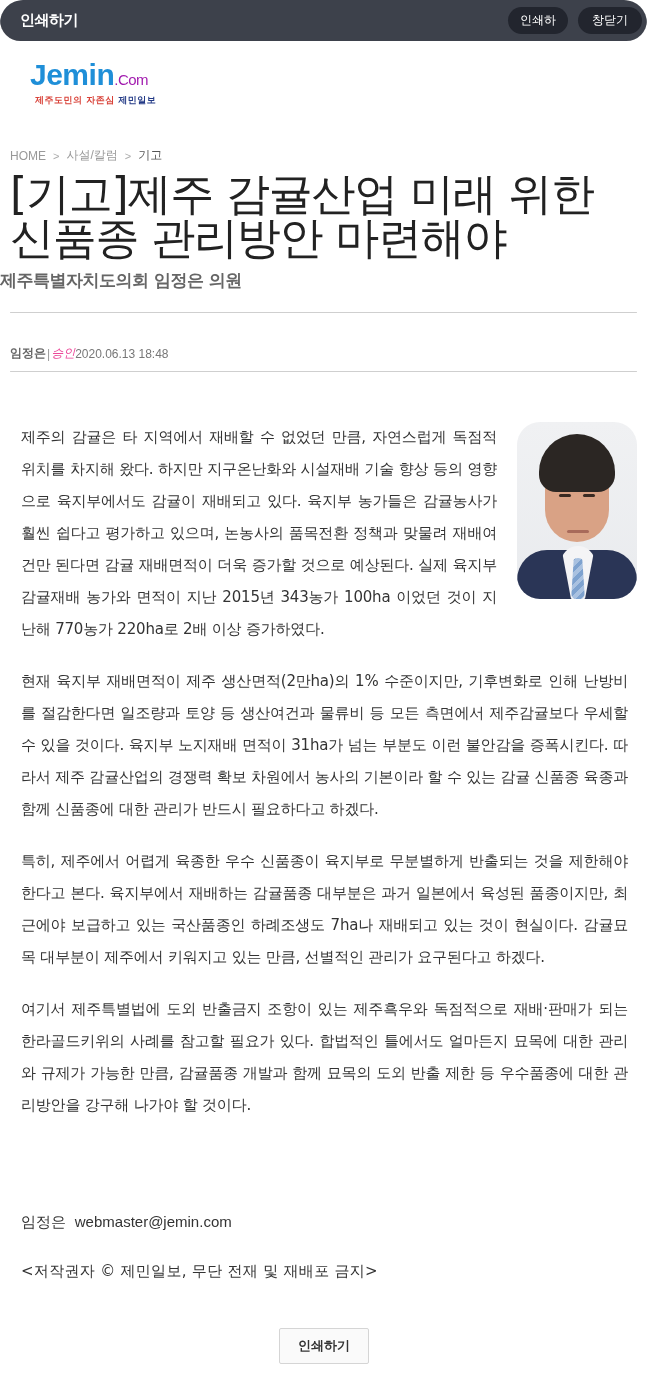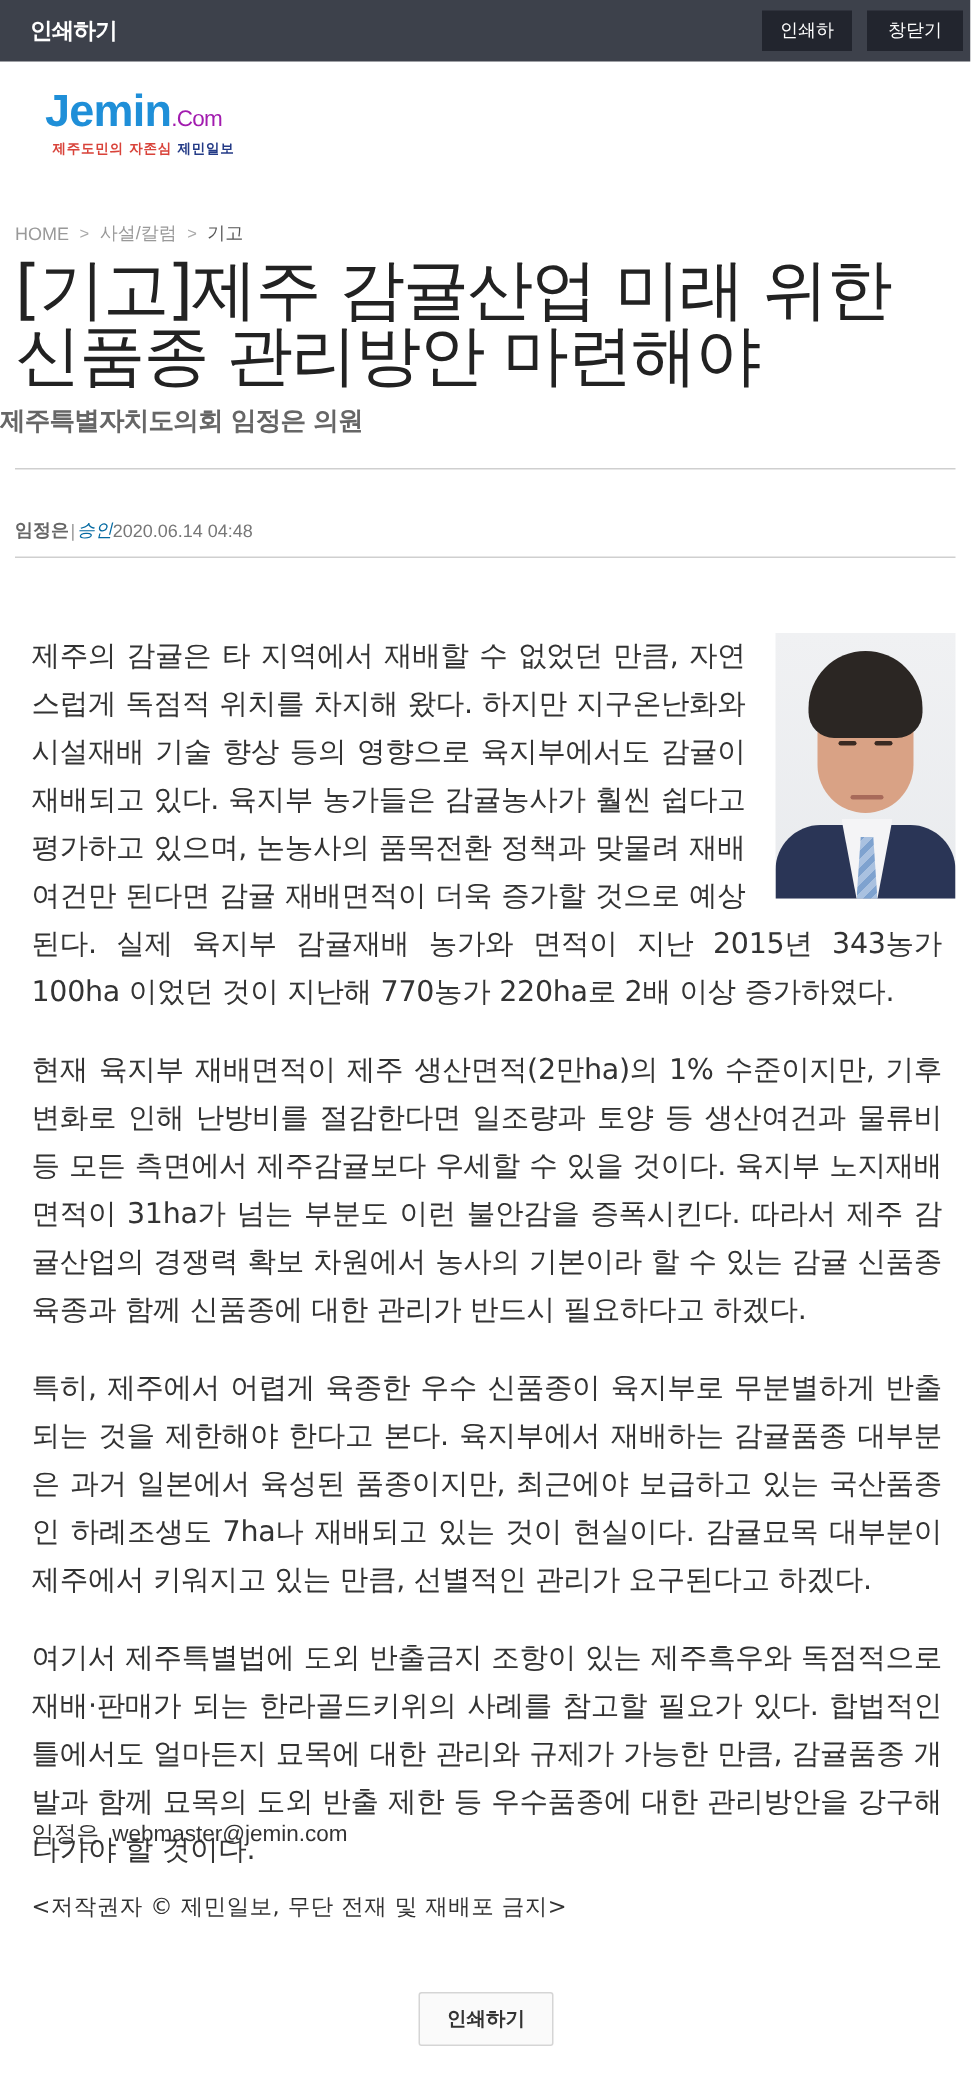--- a/index.html
+++ b/index.html
@@ -1,15 +1,15 @@
 <!DOCTYPE html>
 <html><head>
   <meta charset="utf-8">
   <style>
-    * { box-sizing: border-box; margin: 0; padding: 0; }
+    * { box-sizing: border-box; margin: 0; padding: 0; border-radius: 23px; }
     html, body { width: 647px; background: #ffffff; }
     body { font-family: "DejaVu Sans", "Liberation Sans", sans-serif; color: #333; }
 
     .topbar {
       height: 41px; background: #3d414b; position: relative;
     }
     .topbar-title {
       position: absolute; left: 20px; top: 11px;
       color: #ffffff; font-size: 15px; font-weight: bold; letter-spacing: -0.5px;
     }
@@ -61,25 +61,25 @@
     .div-1 { top: 312px; }
     .div-2 { top: 371px; }
 
     .byline {
       position: absolute; left: 10px; top: 345px; font-size: 12px; color: #777;
       display: flex; align-items: center;
       font-family: "Liberation Sans", sans-serif;
     }
     .byline .author { font-weight: bold; color: #666; }
     .byline .bar { margin: 0 1px; color: #999; }
-    .byline .approved { font-style: italic; color: #0369a1; }
+    .byline .approved { font-style: italic; color: #ec4899; }
 
     .body-text {
       position: absolute; left: 21px; width: 607px; top: 421px;
-      font-size: 19px; line-height: 32px; color: #333; text-align: justify;
+      font-size: 15px; line-height: 32px; color: #333; text-align: justify;
       letter-spacing: -0.2px;
       font-family: "DejaVu Sans", "Liberation Sans", sans-serif;
     }
     .photo {
       float: right; width: 120px; height: 177px; margin: 1px -9px 10px 20px;
       background: linear-gradient(180deg, #f0f1f3 0%, #e9ebee 100%);
       position: relative; overflow: hidden;
     }
     .photo .hair {
       position: absolute; left: 22px; top: 12px; width: 76px; height: 58px;
@@ -154,21 +154,21 @@
 
   <h1 class="article-title">[기고]제주 감귤산업 미래 위한 신품종 관리방안 마련해야</h1>
   <div class="subtitle">제주특별자치도의회 임정은 의원</div>
 
   <div class="divider div-1"></div>
 
   <div class="byline">
     <span class="author">임정은</span>
     <span class="bar">|</span>
     <span class="approved">승인</span>
-    <span>2020.06.14 04:48</span>
+    <span>2020.06.13 18:48</span>
   </div>
 
   <div class="divider div-2"></div>
 
   <div class="body-text">
     <div class="photo" title="임정은 의원 사진">
       <div class="suit"></div>
       <div class="shirt"></div>
       <div class="tie"></div>
       <div class="face"></div>

